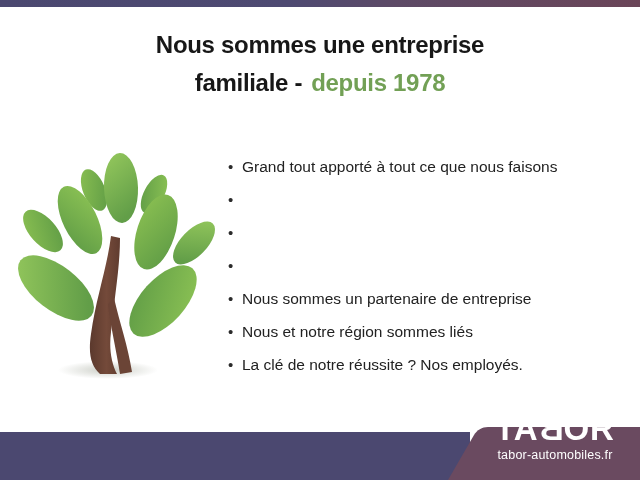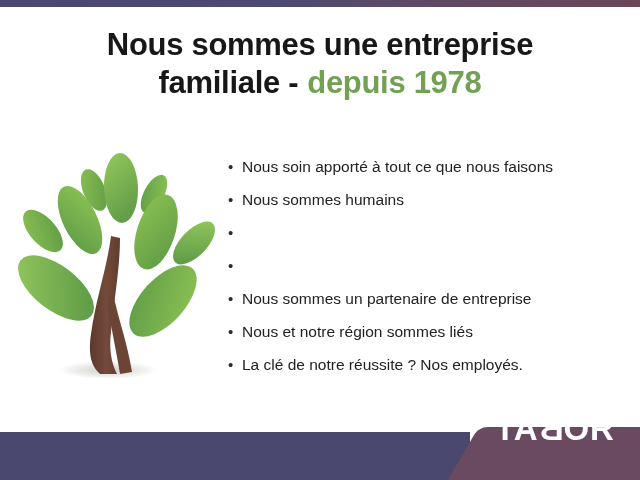--- a/index.html
+++ b/index.html
@@ -34,21 +34,21 @@
   }
 
   
   .headline {
     position: absolute;
     top: 26px;
     left: 0;
     width: 640px;
     text-align: center;
     color: #171717;
-    font-size: 31px;
+    font-size: 24px;
     font-weight: bold;
     line-height: 38px;
     letter-spacing: -0.3px;
   }
   .headline .line2 { display: block; }
   .headline .accent {
     color: #72a055;
     margin-left: 9px;
     margin-top: 31px;
   }
@@ -191,25 +191,24 @@
         <ellipse cx="186" cy="95" rx="13" ry="27" fill="url(#lfC)" transform="rotate(44 186 95)"></ellipse>
         <ellipse cx="48" cy="140" rx="22" ry="45" fill="url(#lfC)" transform="rotate(-52 48 140)"></ellipse>
         <ellipse cx="155" cy="153" rx="22" ry="44" fill="url(#lfB)" transform="rotate(42 155 153)"></ellipse>
       </g>
     </svg>
   </div>
 
   <div class="bullets">
     <div class="bullet-row">
       <span class="bullet-dot">•</span>
-      <span class="bullet-text">Nous soin apporté à tout ce que nous faisons</span>
-    </div>
-    <div class="bullet-row">
-      <span class="bullet-dot">•</span>
-      <span class="bullet-text">Nous sommes humains</span>
+      <span class="bullet-text">Grand tout apporté à tout ce que nous faisons</span>
+    </div>
+    <div class="bullet-row">
+      <span class="bullet-dot">•</span>
     </div>
     <div class="bullet-row">
       <span class="bullet-dot">•</span>
     </div>
     <div class="bullet-row">
       <span class="bullet-dot">•</span>
     </div>
     <div class="bullet-row">
       <span class="bullet-dot">•</span>
       <span class="bullet-text">Nous sommes un partenaire de entreprise</span>
@@ -227,15 +226,16 @@
   <div class="footer-left"></div>
 
   <div class="footer-right">
     <svg width="210" height="78" viewBox="0 0 210 78" xmlns="http://www.w3.org/2000/svg">
       <path d="M18 78 L 44 33 C 47 28, 52 25, 58 25 L 210 25 L 210 78 Z" fill="#6a4a60"></path>
     </svg>
   </div>
 
   <div class="logo-block">
     <div class="logo-word"><span>TA</span><span class="revB">B</span><span>OR</span></div>
+    <div class="logo-sub">tabor-automobiles.fr</div>
   </div>
 
 </div>
 
 </body></html>

